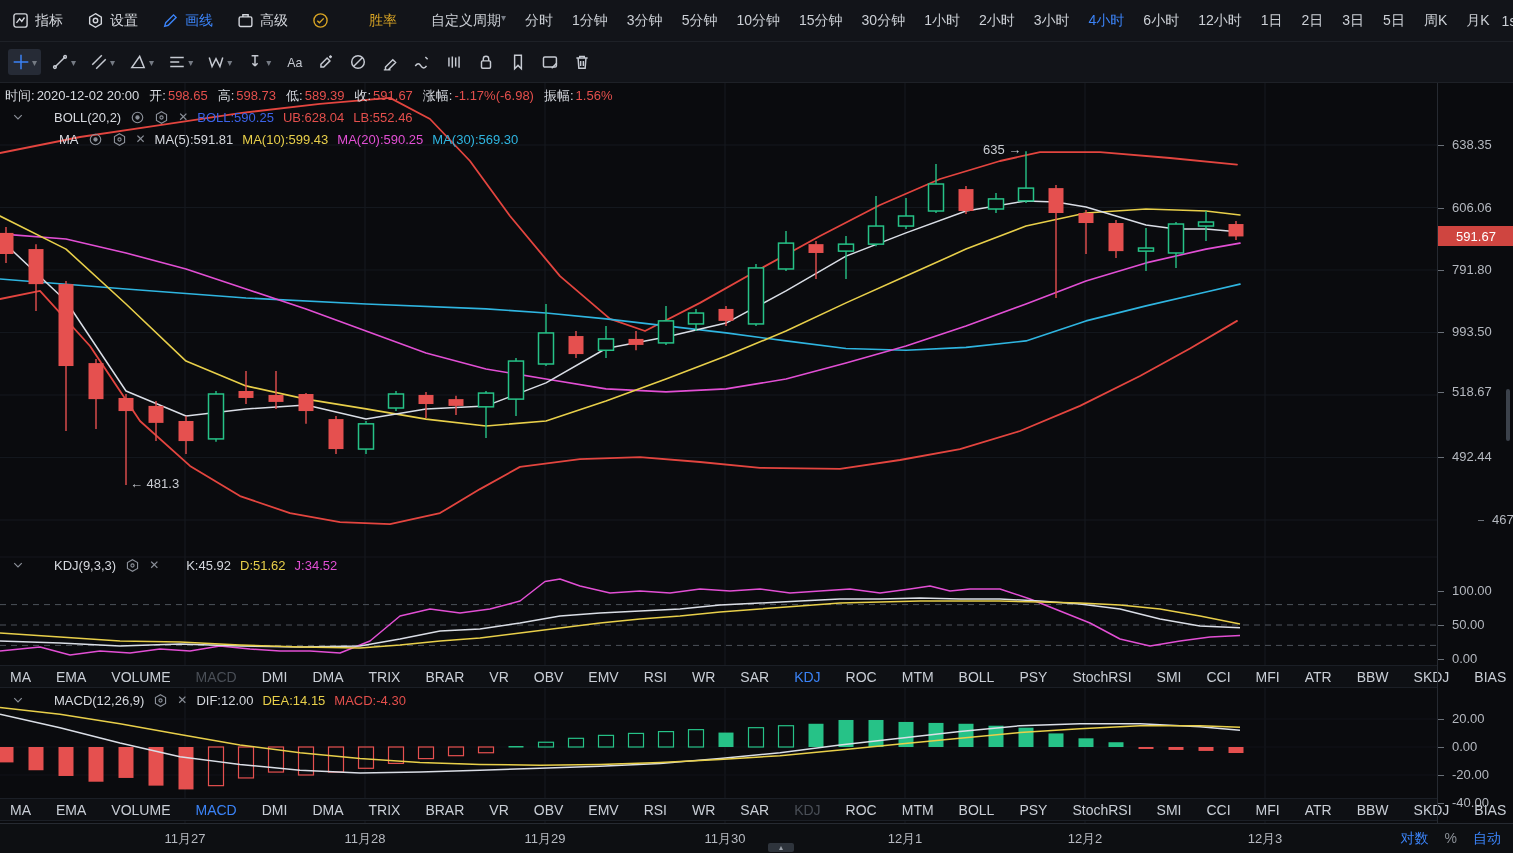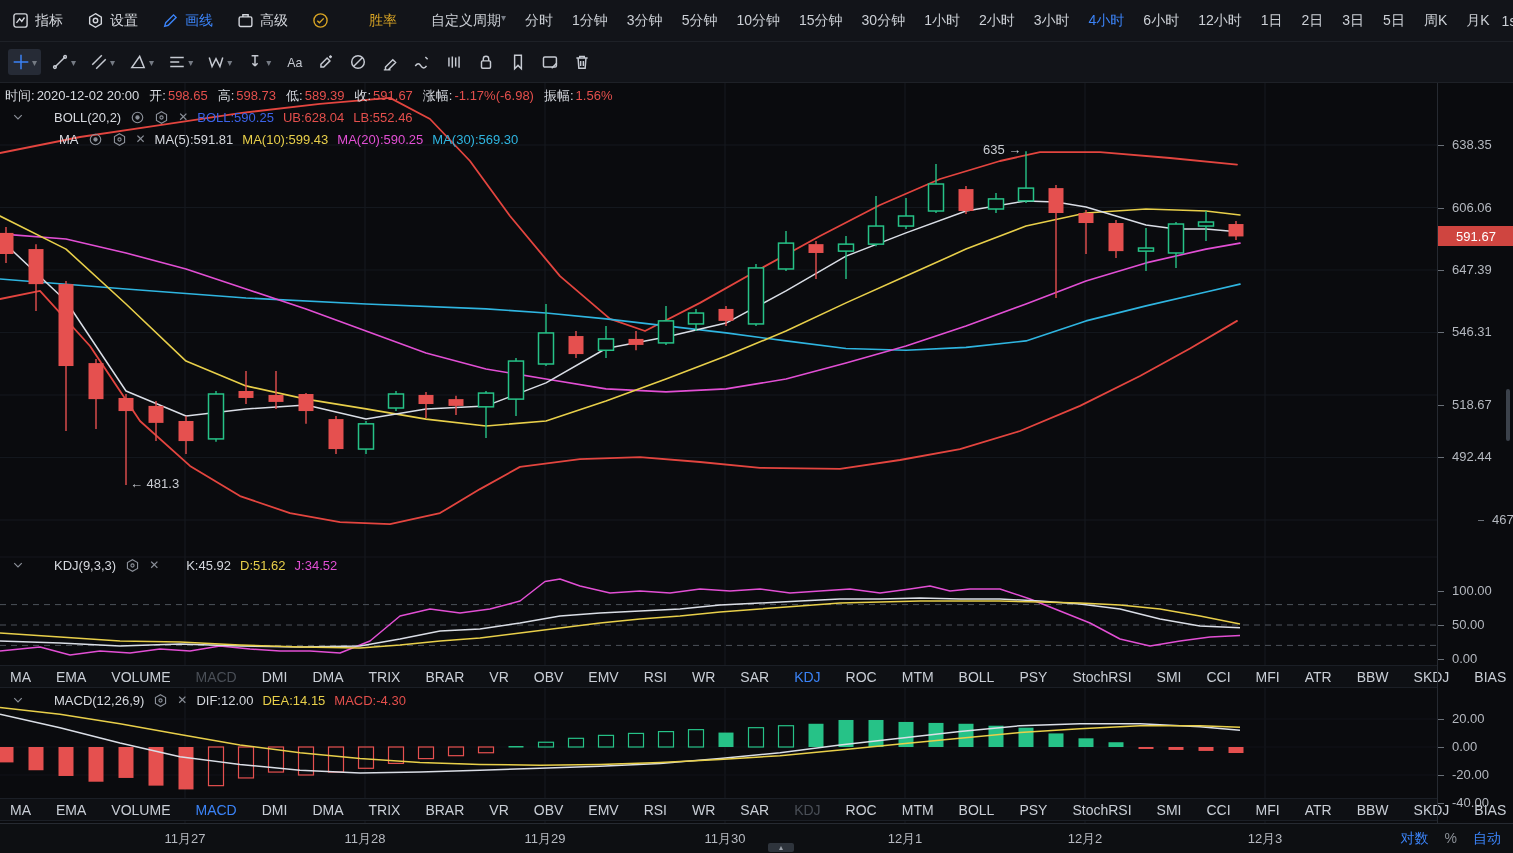--- a/index.html
+++ b/index.html
@@ -621,23 +621,23 @@
         <span class="tab">MFI</span>
         <span class="tab">ATR</span>
         <span class="tab">BBW</span>
         <span class="tab">SKDJ</span>
         <span class="tab">BIAS</span>
       </div>
 
     <div class="right-axis" id="raxis">
         <div class="ptick" style="top: 54px;">638.35</div>
         <div class="ptick" style="top: 116.505px;">606.06</div>
-        <div class="ptick" style="top: 178.995px;">647.39</div>
-        <div class="ptick" style="top: 241.486px;">546.31</div>
-        <div class="ptick" style="top: 314px;">518.67</div>
+        <div class="ptick" style="top: 178.995px;">791.80</div>
+        <div class="ptick" style="top: 241.486px;">993.50</div>
+        <div class="ptick" style="top: 301px;">518.67</div>
         <div class="ptick" style="top: 366.494px;">492.44</div>
         <div class="ptick" style="top: 429px; margin-left: 40px;">467.53</div>
         <div class="ptick" style="top: 500px;">100.00</div>
         <div class="ptick" style="top: 534px;">50.00</div>
         <div class="ptick" style="top: 568px;">0.00</div>
         <div class="ptick" style="top: 628px;">20.00</div>
         <div class="ptick" style="top: 656px;">0.00</div>
         <div class="ptick" style="top: 684px; text-align: center;">-20.00</div>
         <div class="ptick" style="top: 712px;">-40.00</div>
         <div class="badge" style="top: 143.44px;">591.67</div>

